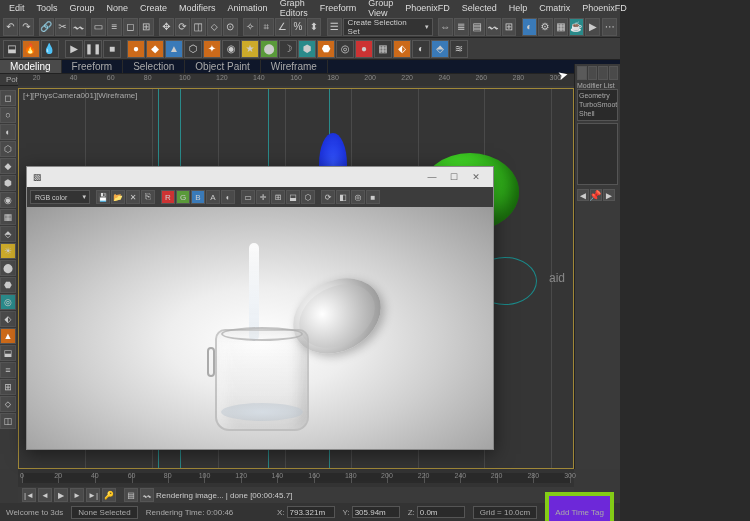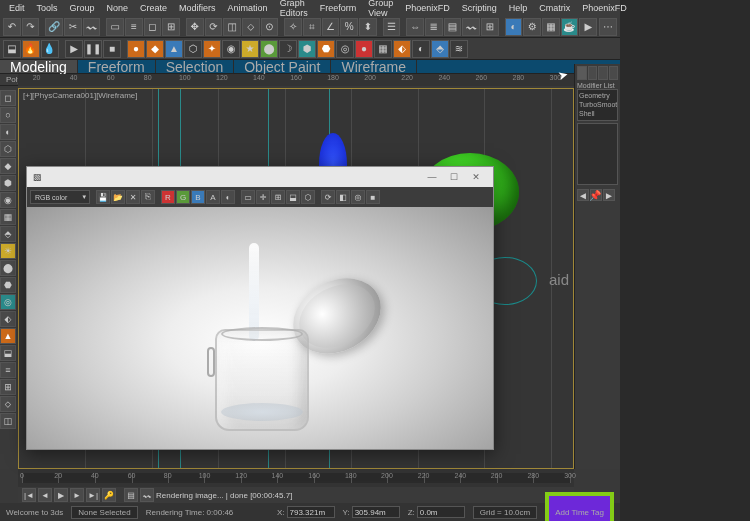--- a/index.html
+++ b/index.html
@@ -20,35 +20,35 @@
 
 .tb2 .tb-btn{background:#3a3a3a}
 .orange{background:#cc6a1a!important;color:#fff}
 .red{background:#c33!important}
 .blue{background:#3a7ab8!important}
 .green{background:#5a9a3a!important}
 .teal{background:#2a8a8a!important}
 .yellow{background:#ccaa2a!important}
 
 
-.ribbon{height:14px;background:#0c4a6e;display:flex;font-size:14px;border-bottom:1px solid #222}
+.ribbon{height:14px;background:#0f172a;display:flex;font-size:10px;border-bottom:1px solid #222}
 .ribbon .tab{padding:0 10px;line-height:14px;color:#aaa;cursor:pointer;border-right:1px solid #2a2a2a}
 .ribbon .tab.active{background:#4a4a4a;color:#fff}
 .sub-ribbon{height:12px;background:#3a3a3a;font-size:8px;padding:0 6px;line-height:12px;color:#aaa;border-bottom:1px solid #222}
 
 
 .vp-wrap{position:absolute;top:88px;left:18px;right:46px;bottom:52px;background:#353535}
 .vp-label{position:absolute;top:2px;left:4px;font-size:8px;color:#aaa;z-index:2}
 .vp{position:absolute;top:0;left:0;right:0;bottom:0;border:1px solid #a08838;overflow:hidden}
 .grid-v{position:absolute;top:0;bottom:0;width:1px;background:#4a4a4a}
 .grid-v.teal{background:#1a9a9a}
 .obj-blue{position:absolute;top:44px;left:300px;width:28px;height:62px;background:radial-gradient(ellipse at center,#3355ff,#1122cc);border-radius:50% 50% 40% 40%}
 .obj-green{position:absolute;top:64px;left:402px;width:98px;height:78px;border-radius:50%;background:radial-gradient(circle at 40% 40%,#55ff33,#1a8a0a);box-shadow:inset -8px -8px 18px rgba(0,0,0,.4)}
 .obj-circle{position:absolute;top:168px;left:454px;width:64px;height:48px;border:1px solid #1a8a8a;border-radius:50%}
-.obj-text{position:absolute;top:182px;left:530px;font-size:15px;color:#888}
+.obj-text{position:absolute;top:182px;left:530px;font-size:12px;color:#888}
 
 
 .rail{position:absolute;top:88px;left:0;width:18px;bottom:52px;background:#3a3a3a;display:flex;flex-direction:column;gap:1px;padding-top:2px}
 .rail .tb-btn{width:16px;height:16px;font-size:9px}
 
 
 .cmd{position:absolute;top:64px;right:0;width:46px;bottom:52px;background:#3a3a3a;border-left:1px solid #222;font-size:7px;color:#aaa;padding:2px}
 .cmd-tabs{display:flex;gap:1px;margin-bottom:2px}
 .cmd-tabs div{flex:1;height:14px;background:#4a4a4a;border:1px solid #555;cursor:pointer}
 .cmd-tabs div.active{background:#5a5a5a}
@@ -102,21 +102,21 @@
     <span>Tools</span>
     <span>Group</span>
     <span>None</span>
     <span>Create</span>
     <span>Modifiers</span>
     <span>Animation</span>
     <span>Graph Editors</span>
     <span>Freeform</span>
     <span>Group View</span>
     <span>PhoenixFD</span>
-    <span>Scripting</span>
+    <span>Selected</span>
     <span>Help</span>
     <span>Cmatrix</span>
     <span>PhoenixFD</span>
   </div>
 
   <div class="toolbar">
     <div class="tb-btn">↶</div>
     <div class="tb-btn">↷</div>
     <div class="tb-sep"></div>
     <div class="tb-btn">🔗</div>
@@ -134,20 +134,21 @@
     <div class="tb-btn">⬦</div>
     <div class="tb-btn">⊙</div>
     <div class="tb-sep"></div>
     <div class="tb-btn">✧</div>
     <div class="tb-btn">⌗</div>
     <div class="tb-btn">∠</div>
     <div class="tb-btn">%</div>
     <div class="tb-btn">⬍</div>
     <div class="tb-sep"></div>
     <div class="tb-btn">☰</div>
+    <div class="dd">Create Selection Set</div>
     <div class="tb-sep"></div>
     <div class="tb-btn">⇔</div>
     <div class="tb-btn">≣</div>
     <div class="tb-btn">▤</div>
     <div class="tb-btn">〰</div>
     <div class="tb-btn">⊞</div>
     <div class="tb-sep"></div>
     <div class="tb-btn blue">◐</div>
     <div class="tb-btn">⚙</div>
     <div class="tb-btn">▦</div>

